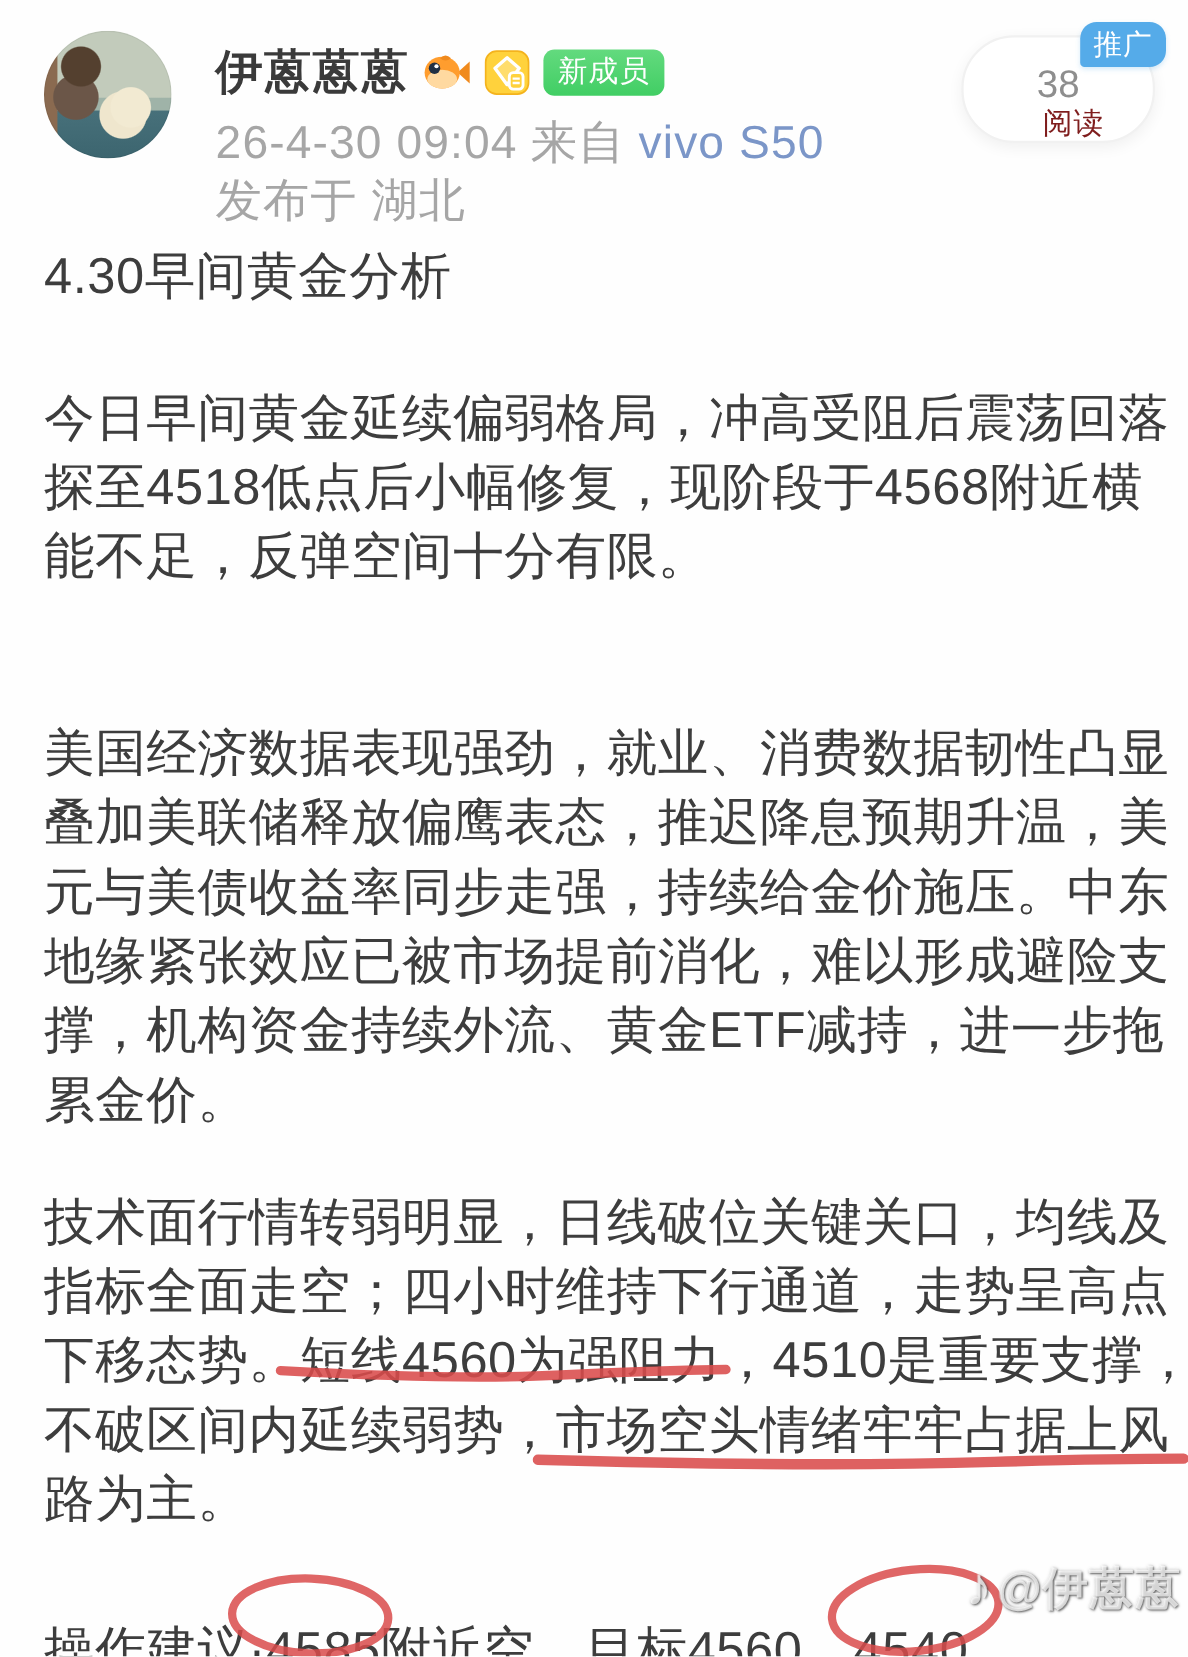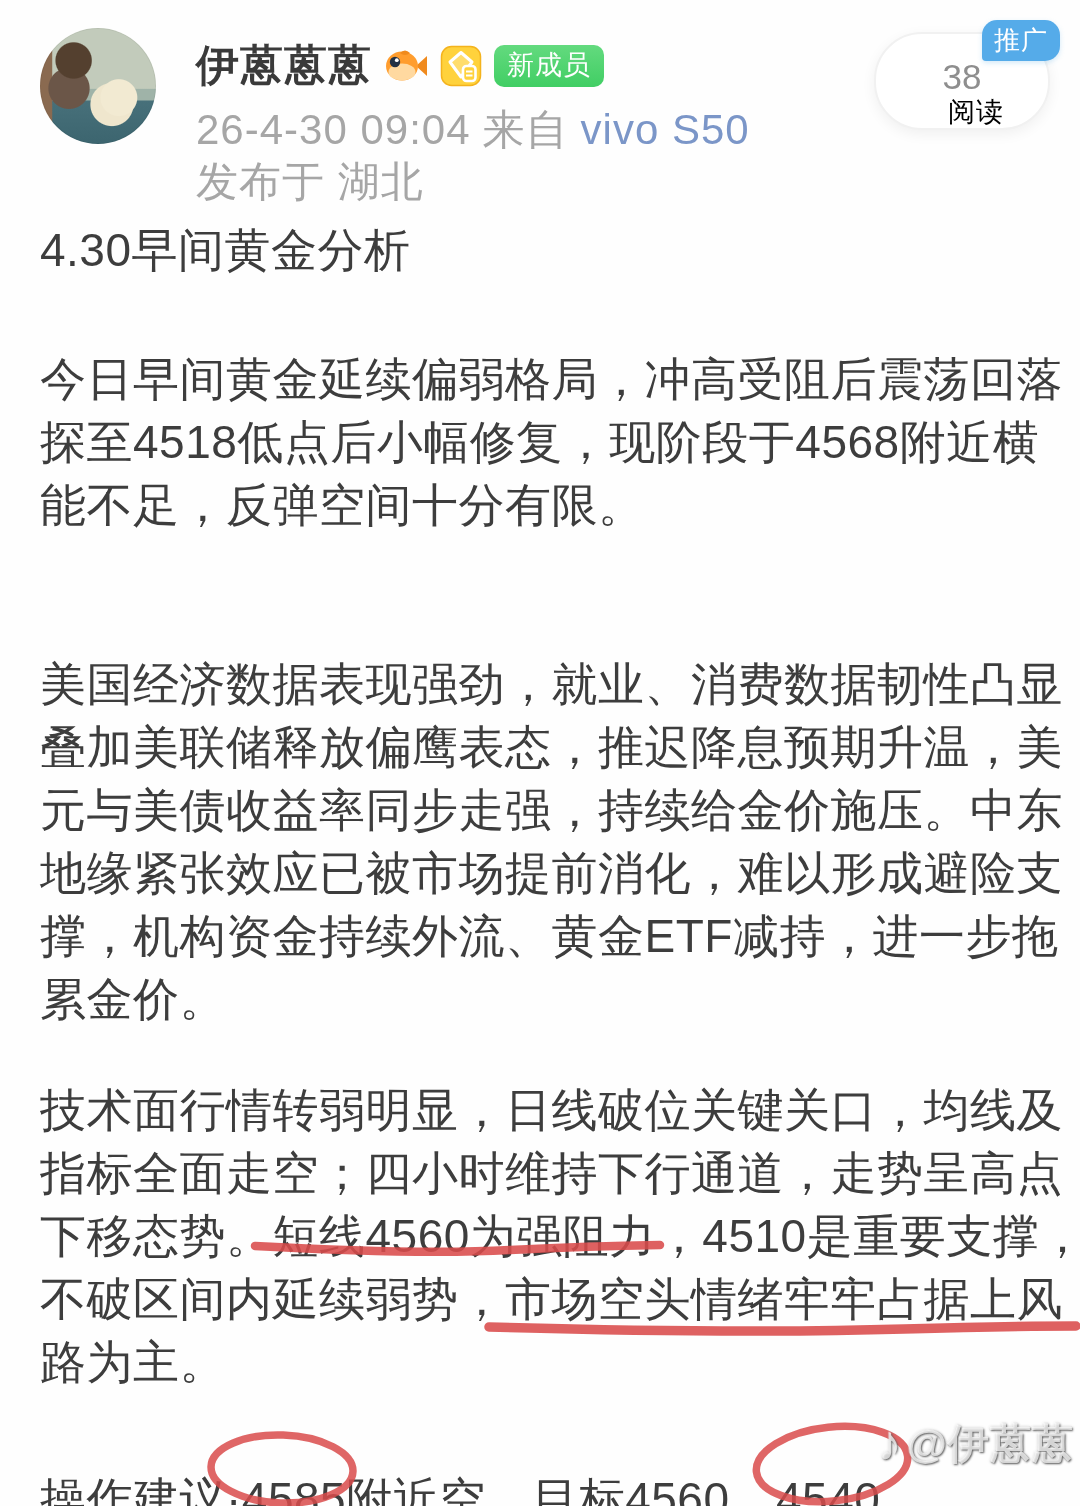--- a/index.html
+++ b/index.html
@@ -46,21 +46,21 @@
   .device{color:#7b96c8;}
   
   .reads-pill{
     position:absolute;top:32px;right:30px;
     width:172px;height:94px;
     background:#fff;border:2px solid #f1f1f1;border-radius:48px;
     box-shadow:0 4px 14px rgba(0,0,0,.06);
     display:flex;flex-direction:column;align-items:center;justify-content:flex-end;
   }
   .reads-count{font-size:35px;color:#8e8e8e;line-height:38px;}
-  .reads-label{font-size:27px;color:#000000;line-height:32px;letter-spacing:1px;margin-left:28px;}
+  .reads-label{font-size:27px;color:#7f1d1d;line-height:32px;letter-spacing:1px;margin-left:28px;}
   .promo-tag{
     position:absolute;top:-14px;right:-12px;
     background:#55abe9;color:#fff;
     font-size:26px;line-height:1;letter-spacing:1px;
     padding:7px 12px 8px;border-radius:15px 15px 15px 4px;
     box-shadow:0 2px 5px rgba(85,171,233,.25);
   }
   
   .article-block{
     position:absolute;left:40px;right:40px;

